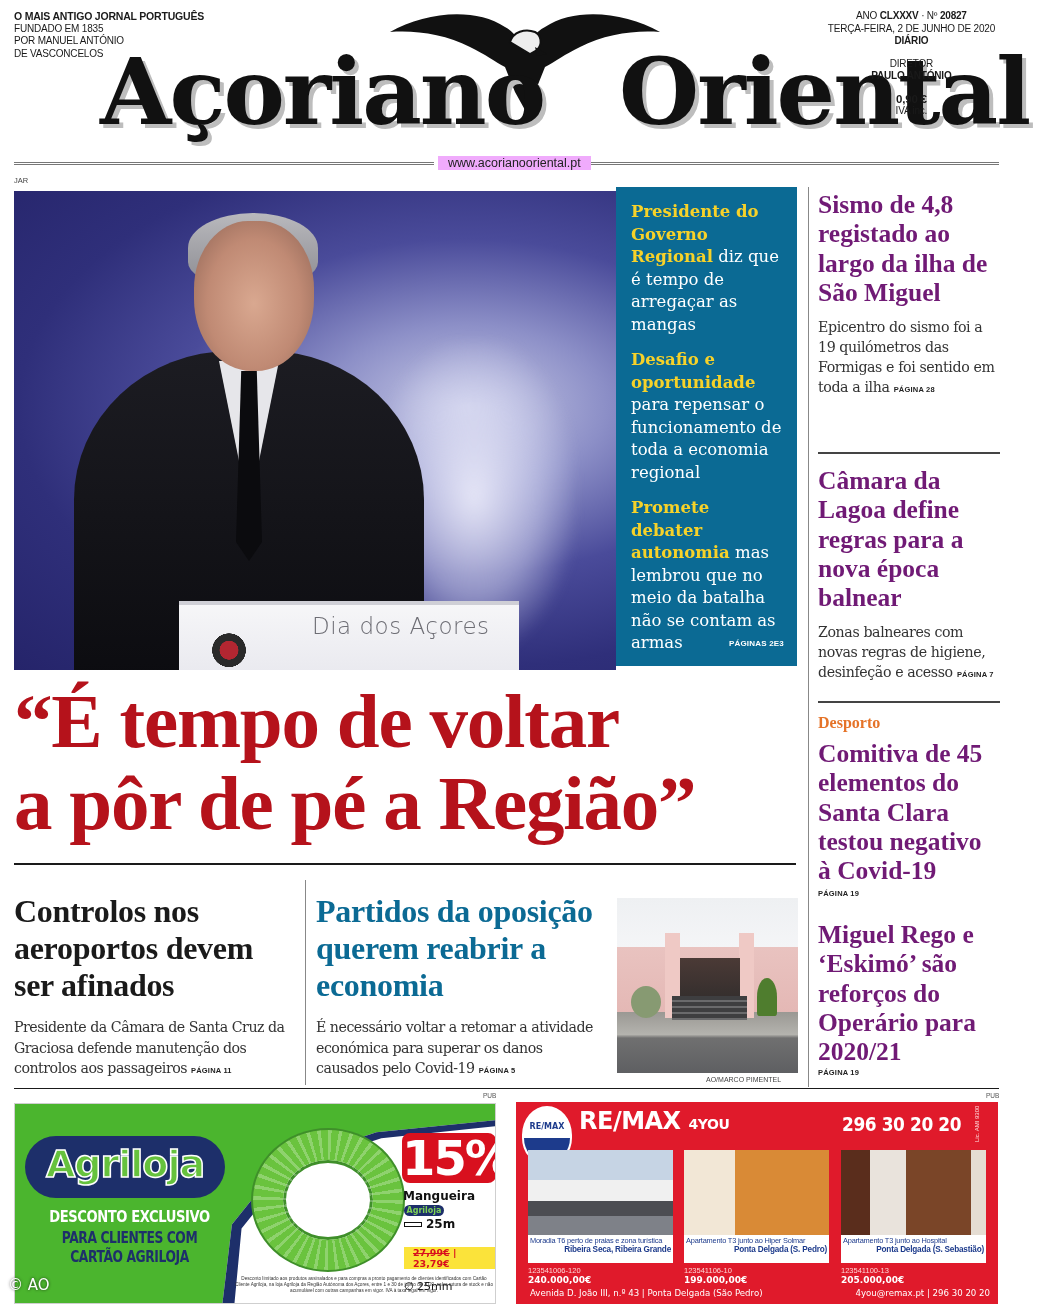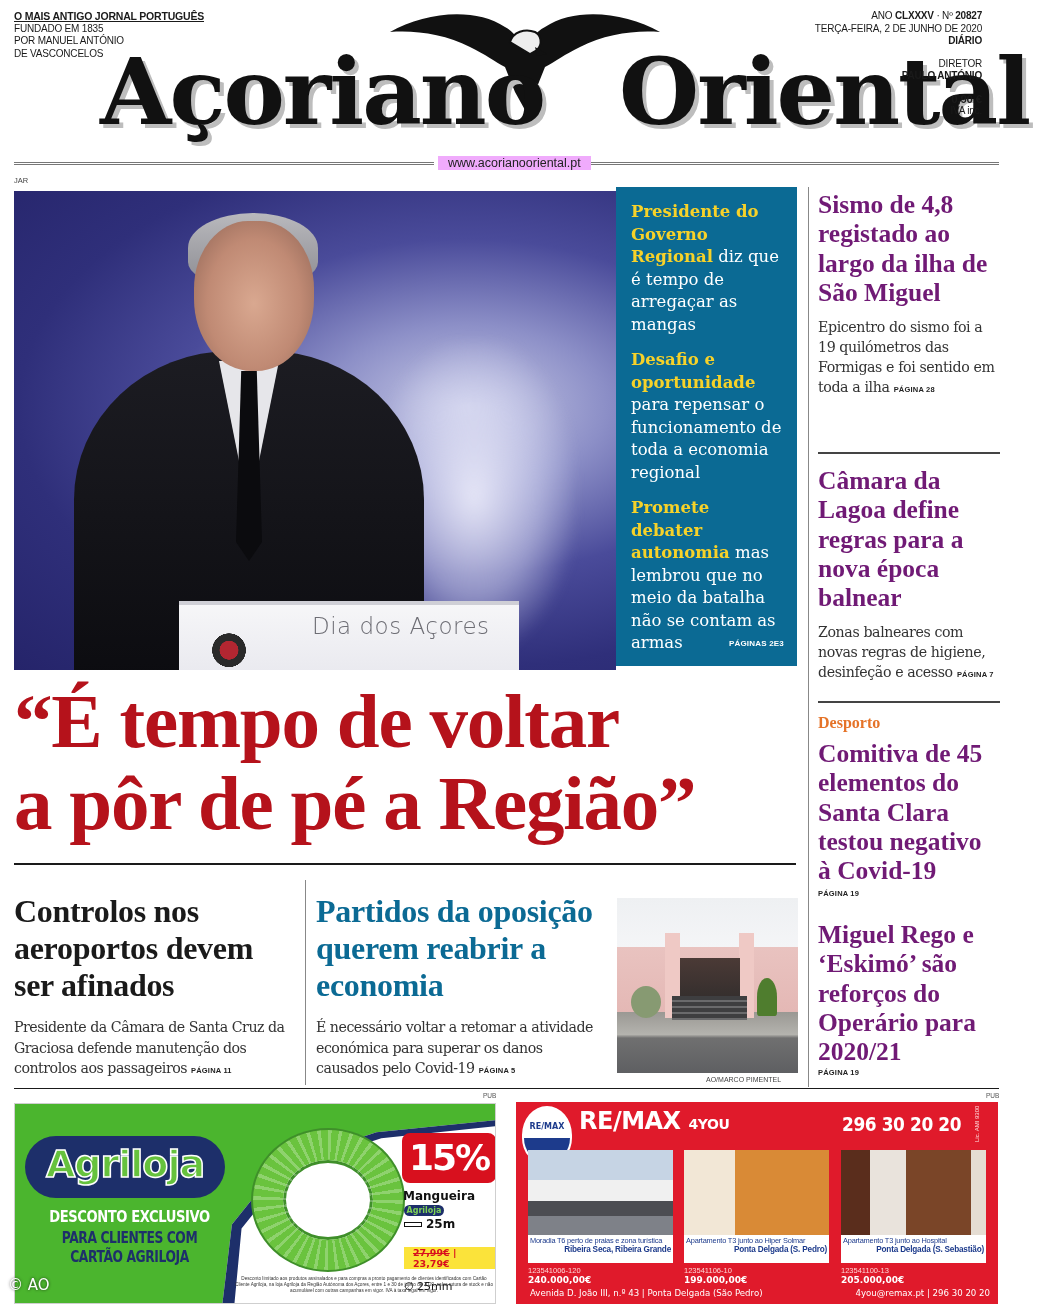--- a/index.html
+++ b/index.html
@@ -5,22 +5,22 @@
   * { box-sizing: border-box; margin: 0; padding: 0; }
   html, body { width: 1039px; height: 1304px; background: #ffffff; overflow: hidden; }
   body { position: relative; font-family: "DejaVu Serif", serif; color: #1a1a1a; }
 
   .abs { position: absolute; }
   .sans { font-family: "Liberation Sans", sans-serif; }
   .cond { font-family: "Liberation Sans", sans-serif; letter-spacing: -0.2px; }
 
   
   .mast-left { left: 14px; top: 10px; font-size: 10px; line-height: 12.5px; }
-  .mast-left .strong { font-weight: bold; font-size: 10.5px; text-decoration: underline; }
-  .mast-right { right: 57px; top: 10px; text-align: right; font-size: 10px; line-height: 12.5px; }
+  .mast-left .strong { font-weight: bold; font-size: 10.5px; }
+  .mast-right { right: 44px; top: 10px; text-align: center; font-size: 10px; line-height: 12.5px; }
   .mast-right b { font-weight: bold; }
   .logo { left: 100px; top: 42px; width: 815px; height: 100px; font-family: "DejaVu Serif", serif; font-weight: bold; font-size: 92px; letter-spacing: -2px; line-height: 100px; color: #111; text-shadow: 4px 4px 0 #bdbdbd; white-space: nowrap; }
   .logo .word2 { margin-left: 75px; }
   .eagle { left: 385px; top: 2px; width: 280px; height: 110px; }
   .web-rule { left: 14px; top: 158px; width: 985px; height: 10px; }
   .web-rule .line { position: absolute; top: 4px; height: 3px; border-top: 1px solid #777; border-bottom: 1px solid #777; }
   .web-rule .url { position: absolute; left: 424px; top: -2px; font-size: 12.5px; background: #f0abfc; padding: 0 10px; color: #222; }
 
   .credit-jar { left: 14px; top: 176px; font-size: 7.5px; color: #444; }
 
@@ -81,21 +81,21 @@
   .ad-agri .green { position: absolute; left: 0; top: 0; width: 482px; height: 201px; background: #4bb52e; clip-path: polygon(0 0, 100% 0, 100% 8%, 75% 14%, 55% 30%, 45% 60%, 43% 100%, 0 100%); }
   .ad-agri .navyarc { position: absolute; left: 0; top: 0; width: 482px; height: 201px; background: #1d2f6a; clip-path: polygon(100% 8%, 100% 11%, 76% 17%, 57% 32%, 47% 62%, 45.5% 100%, 43% 100%, 45% 60%, 55% 30%, 75% 14%); }
   .ad-agri .pill { position: absolute; left: 10px; top: 32px; width: 200px; height: 62px; border-radius: 31px; background: #1d2f6a; }
   .ad-agri .pill span { position: absolute; left: 0; top: 6px; width: 200px; text-align: center; font-family: "DejaVu Sans", sans-serif; font-weight: bold; font-size: 38px; color: #66c23d; -webkit-text-stroke: 1.5px #ffffff; letter-spacing: -1px; }
   .ad-agri .l1 { position: absolute; left: 12px; top: 103px; width: 205px; text-align: center; font-family: "DejaVu Sans", sans-serif; font-weight: bold; font-size: 16px; color: #ffffff; transform: scaleX(0.82); transform-origin: center; letter-spacing: -0.5px; }
   .ad-agri .l2, .ad-agri .l3 { position: absolute; left: 12px; width: 205px; text-align: center; font-family: "DejaVu Sans", sans-serif; font-weight: bold; font-size: 15px; color: #1d2f6a; transform: scaleX(0.82); transform-origin: center; letter-spacing: -0.5px; }
   .ad-agri .l2 { top: 125px; }
   .ad-agri .l3 { top: 144px; }
   .ad-agri .hose { position: absolute; left: 238px; top: 26px; width: 150px; height: 140px; border-radius: 50%; border: 30px solid #6ac33e; box-shadow: inset 0 0 0 3px #3f8f2a, 0 0 0 2px #3f8f2a; background: #ffffff; }
   .ad-agri .hose::after { content: ""; position: absolute; inset: -30px; border-radius: 50%; background: repeating-conic-gradient(rgba(255,255,255,0.25) 0 3deg, rgba(0,0,0,0) 3deg 9deg); -webkit-mask: radial-gradient(circle, transparent 40px, #000 41px); mask: radial-gradient(circle, transparent 40px, #000 41px); }
-  .ad-agri .pct { position: absolute; left: 387px; top: 29px; width: 94px; height: 50px; background: #d8101e; border-radius: 8px; color: #ffffff; font-family: "DejaVu Sans", sans-serif; font-weight: bold; font-size: 36px; text-align: center; line-height: 50px; letter-spacing: -2px; }
+  .ad-agri .pct { position: absolute; left: 387px; top: 29px; width: 94px; height: 50px; background: #d8101e; border-radius: 8px; color: #ffffff; font-family: "DejaVu Sans", sans-serif; font-weight: bold; font-size: 48px; text-align: center; line-height: 50px; letter-spacing: -2px; }
   .ad-agri .prod { position: absolute; left: 388px; top: 85px; font-family: "DejaVu Sans", sans-serif; font-weight: bold; font-size: 12px; color: #111; }
   .ad-agri .mini-logo { position: absolute; left: 389px; top: 101px; width: 40px; height: 11px; border-radius: 6px; background: #1d2f6a; color: #7ed157; font-family: "DejaVu Sans", sans-serif; font-weight: bold; font-size: 8px; line-height: 11px; text-align: center; }
   .ad-agri .len { position: absolute; left: 389px; top: 113px; font-family: "DejaVu Sans", sans-serif; font-weight: bold; font-size: 12px; color: #111; }
   .ad-agri .ruler-icon { display: inline-block; width: 18px; height: 5px; border: 1px solid #111; margin-right: 4px; vertical-align: middle; }
   .ad-agri .dia { position: absolute; left: 389px; top: 128px; font-family: "DejaVu Sans", sans-serif; font-size: 11px; color: #111; margin-top: 48px; }
   .ad-agri .price { position: absolute; left: 389px; top: 143px; font-family: "DejaVu Sans", sans-serif; font-weight: bold; font-size: 9.5px; background: #fbe33a; color: #d8101e; padding: 0 9px; }
   .ad-agri .price s { color: #d8101e; }
   .ad-agri .fine { position: absolute; left: 220px; top: 172px; width: 258px; text-align: center; font-family: "Liberation Sans", sans-serif; font-size: 4.7px; line-height: 6.2px; color: #333; }
 
   

